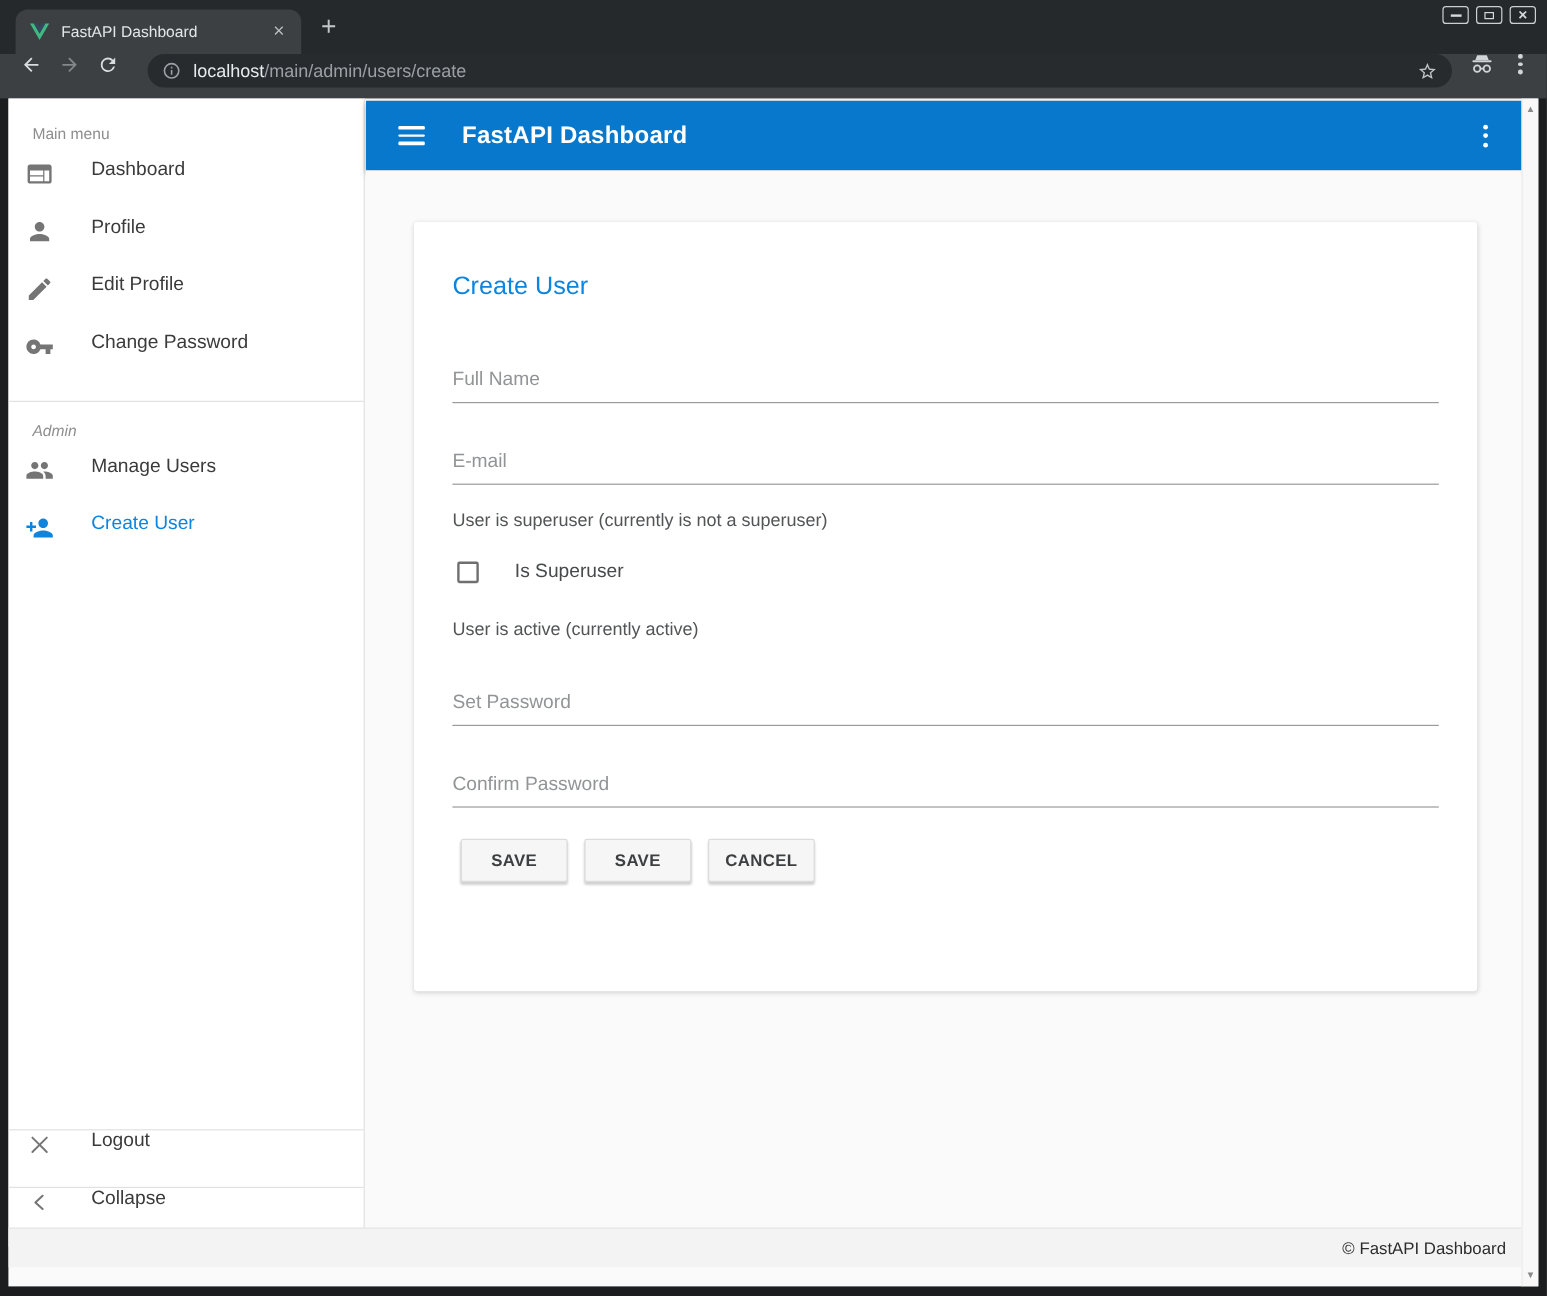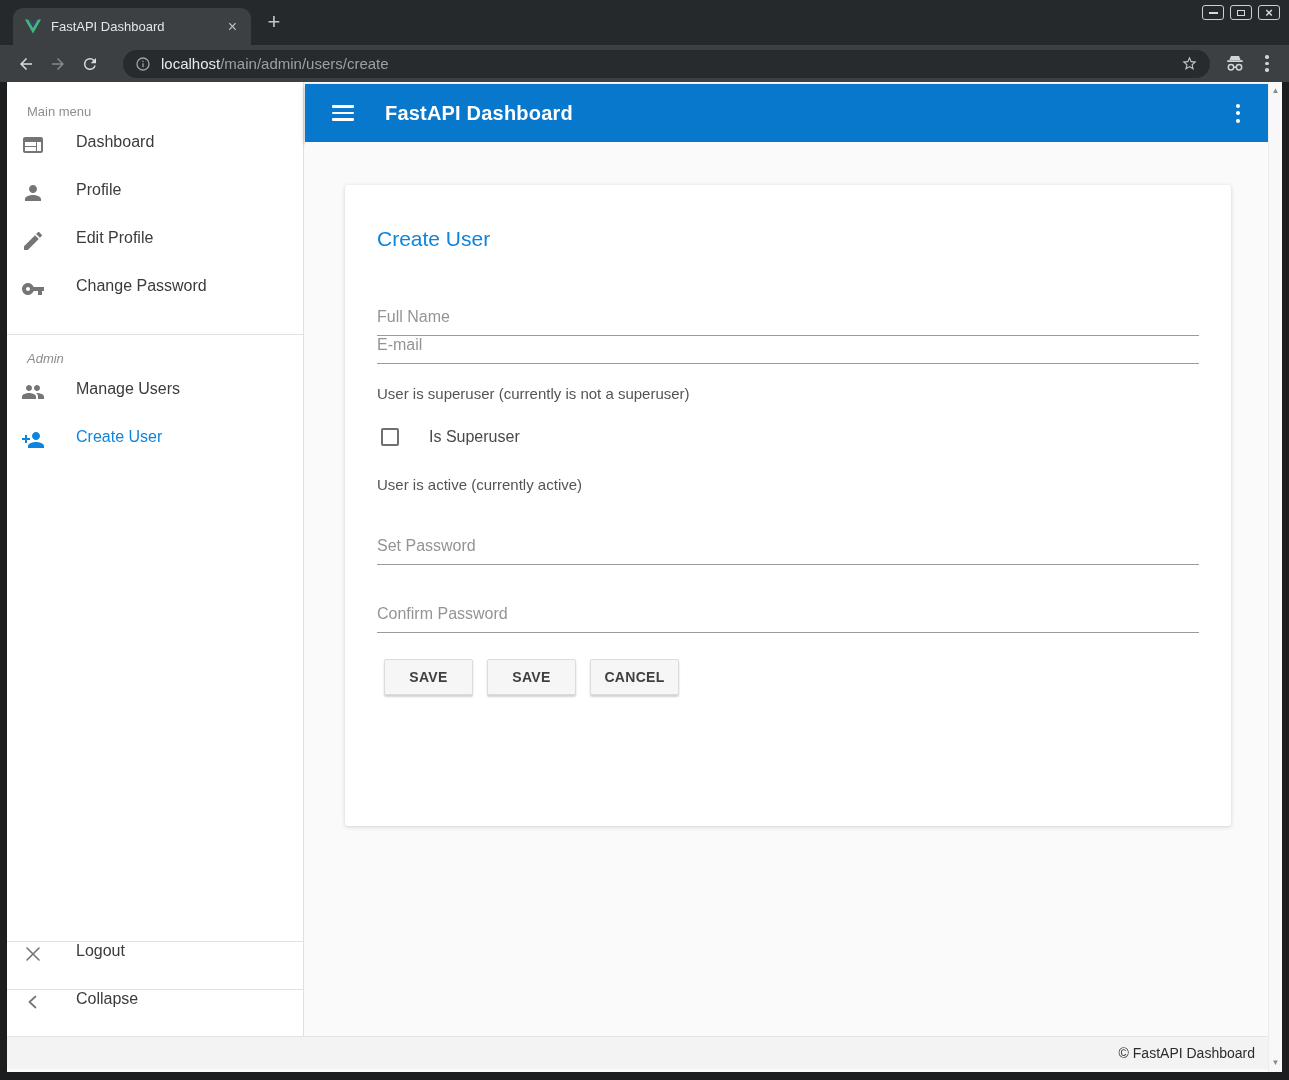--- a/index.html
+++ b/index.html
@@ -15,21 +15,21 @@
   .tab-title { color:#e3e5e7; font-size:13px; margin-left:10px; flex:1; white-space:nowrap; overflow:hidden; }
   .tab-close { color:#bcbfc1; font-size:16px; line-height:16px; cursor:default; padding:0 2px; }
   .newtab { position:absolute; left:262px; top:11px; color:#c3c6c8; font-size:22px; line-height:22px; width:24px; text-align:center; }
   .winbtns { position:absolute; right:9px; top:5px; display:flex; gap:6px; }
   .winbtn { width:22px; height:15px; border:1px solid #cdd0d2; border-radius:3px; display:flex; align-items:center; justify-content:center; }
   .g-min { width:9px; height:2px; background:#d6d8da; display:block; }
   .g-max { width:8px; height:6px; border:1.5px solid #d6d8da; display:block; }
   .g-close { color:#d6d8da; font-size:13px; line-height:11px; font-weight:bold; }
 
   .toolbar { position:absolute; left:0; top:45px; right:0; height:37px; background:#3c4043;
-             display:flex; align-items:center; padding:0 10px 0 17px; }
+             display:flex; padding:0 10px 0 17px; }
   .navicon { width:18px; height:18px; margin-right:14px; display:inline-flex; }
   .urlbar { flex:1; height:28px; margin:0 14px 0 10px; background:#272b2d; border-radius:14px;
             display:flex; align-items:center; padding:0 12px; }
   .info-icon { width:16px; height:16px; margin-right:10px; display:inline-flex; }
   .url-text { font-size:15px; white-space:nowrap; }
   .url-host { color:#e8eaed; }
   .url-path { color:#9aa0a6; }
   .url-spacer { flex:1; }
   .star-icon { width:17px; height:17px; display:inline-flex; }
   .incog { width:22px; height:17px; margin-right:16px; display:inline-flex; }
@@ -60,36 +60,36 @@
 
   .main { position:absolute; left:298px; right:14px; top:60px; bottom:33px; background:#fafafa; }
   .card { position:absolute; left:40px; top:43px; width:886px; height:641px; background:#fff;
           border-radius:3px; box-shadow:0 1px 4px rgba(0,0,0,.16); padding:0 32px; }
   .card-title { margin-top:42px; font-size:21px; font-weight:400; color:#0d84dd; }
 
   .mfield input { display:block; width:100%; border:none; outline:none; background:transparent;
                   border-bottom:1px solid #9b9b9b; font-size:16px; color:#333; padding:0 0 9px 0;
                   font-family:"Liberation Sans","DejaVu Sans",sans-serif; }
   .mfield input::placeholder { color:#929496; opacity:1; }
-  .f1 { margin-top:57px; } .f2 { } .f3 { margin-top:44px; } .f4 { margin-top:40px; }
+  .f1 { margin-top:57px; } .f2 { margin-top:40px; } .f3 { margin-top:44px; } .f4 { margin-top:40px; }
 
   .caption { font-size:15px; color:#525456; }
   .cap1 { margin-top:21px; } .cap2 { margin-top:30px; }
   .check-row { display:flex; align-items:center; margin-top:26px; padding-left:4px;gap:20px; }
   .checkbox { width:18px; height:18px; border:2px solid #6f6f6f; border-radius:2px; background:#fff;
               display:inline-flex; align-items:center; justify-content:center; }
   .checkbox.checked { background:#64b5f6; border-color:#64b5f6; }
   .check-label { margin-left:10px; font-size:16px; color:#47494b; }
 
   .btn-row { display:flex; gap:14px; margin:26px 0 0 7px; }
   .btn { min-width:89px; height:36px; background:#f6f6f6; border:1px solid #dcdcdc; border-radius:2px;
          font-size:14px; font-weight:600; color:#3d3f41; letter-spacing:.3px;
          box-shadow:0 2px 2px rgba(0,0,0,.18); font-family:"Liberation Sans","DejaVu Sans",sans-serif; }
 
-  .footer { position:absolute; left:0; right:14px; bottom:3px; height:33px; background:#f3f3f3;
+  .footer { position:absolute; left:0; right:14px; bottom:16px; height:33px; background:#f3f3f3;
             border-top:1px solid #e5e5e5; display:flex; align-items:center; justify-content:flex-end;
             padding-right:13px; font-size:14px; color:#2c2c2c; }
 
   .scrollbar { position:absolute; right:0; top:0; bottom:0; width:14px; background:#f8f8f8;
                border-left:1px solid #ececec; display:flex; flex-direction:column; justify-content:space-between;
                align-items:center; padding:5px 0; }
   .sb-arrow { font-size:8px; color:#8a8a8a; line-height:8px; }
 </style>
 </head>
 <body>

